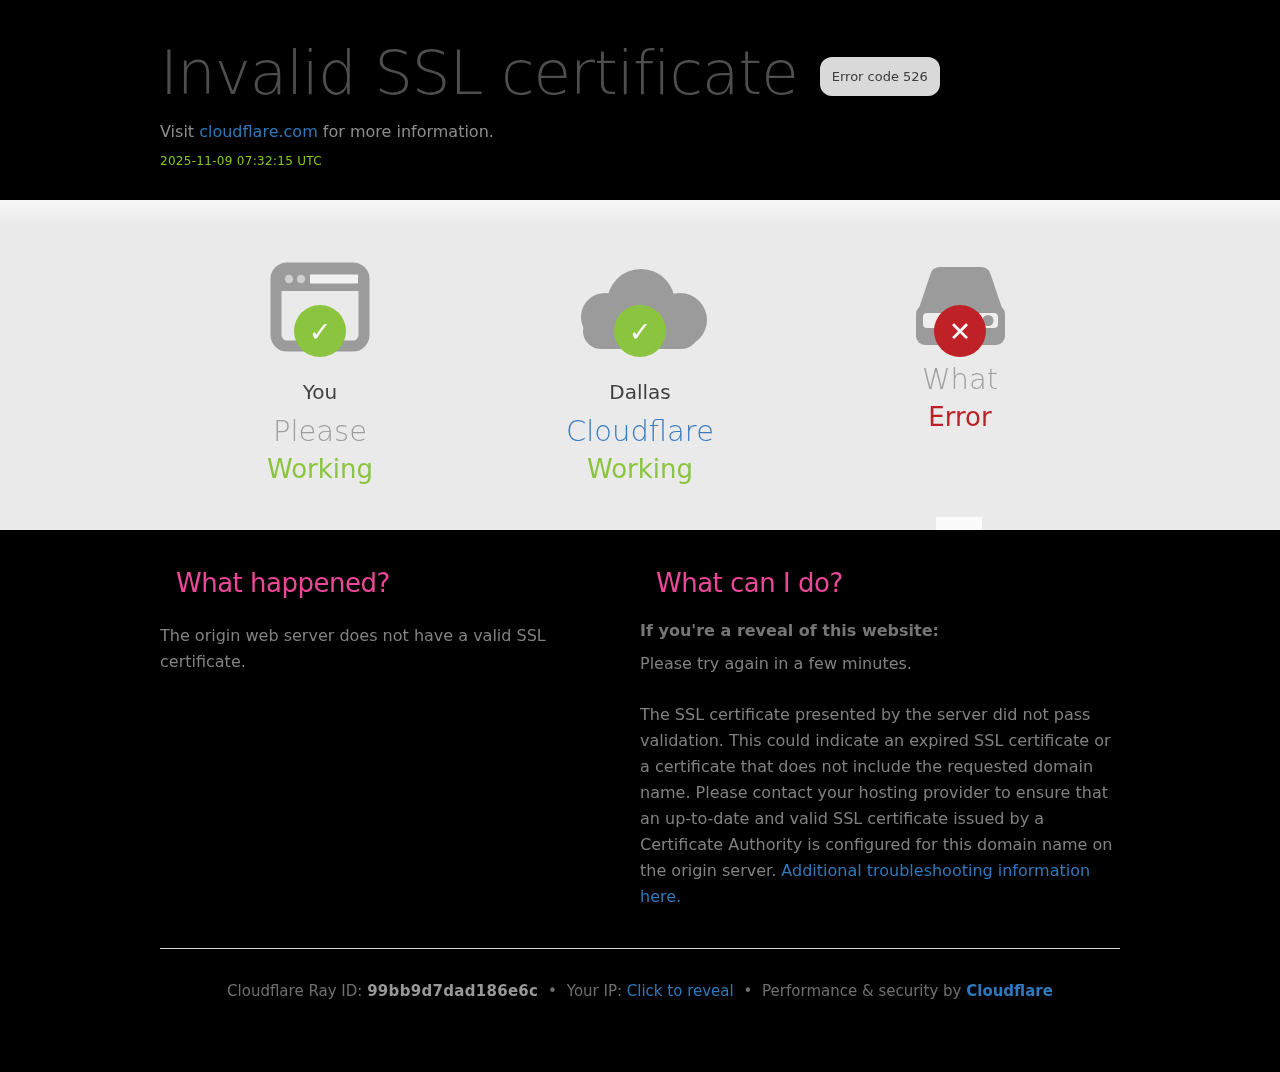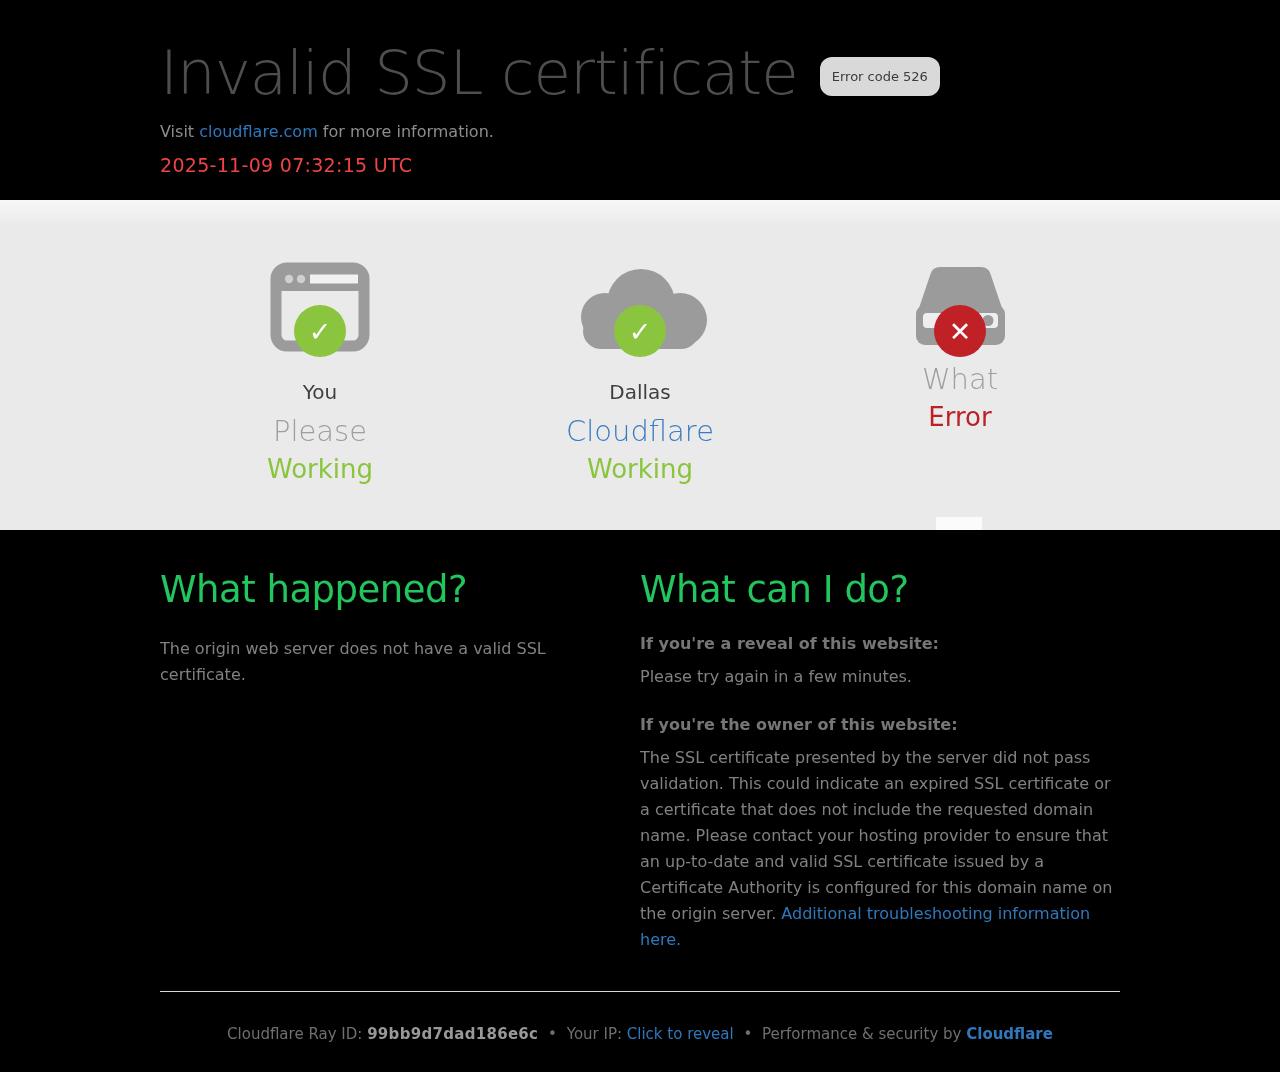--- a/index.html
+++ b/index.html
@@ -9,21 +9,21 @@
 
   
   .header { height:200px; background:#000; }
   .header .container { padding-top:42px; }
   .title-row { display:flex; align-items:center; }
   .page-title { font-size:61px; font-weight:300; color:#4e4e4e; letter-spacing:-1px; line-height:1; }
   .error-badge { margin-left:22px; margin-top:8px; background:#d9d9d9; color:#3c3c3c;
                  font-size:13px; padding:12px 12px; border-radius:12px; white-space:nowrap; }
   .visit-line { margin-top:19px; font-size:16px; color:#8d8d8d; }
   .visit-line a { color:#2f78bb; text-decoration:none; }
-  .timestamp { margin-top:13px; font-size:19px; color:#ef4444; letter-spacing:.3px; }
+  .timestamp { margin-top:13px; font-size:12px; color:#84cc16; letter-spacing:.3px; }
 
   
   .status-section { height:330px; background:linear-gradient(#f7f7f7, #eaeaea 26px, #eaeaea); position:relative; }
   .status-cols { display:flex; width:960px; margin:0 auto; }
   .status-col { flex:1; text-align:center; }
   .icon-stack { position:relative; height:90px; margin-top:62px; display:flex; justify-content:center; align-items:center; }
   .status-dot { position:absolute; left:50%; transform:translateX(-50%); top:43px;
                 width:52px; height:52px; border-radius:50%;
                 display:flex; align-items:center; justify-content:center;
                 color:#fff; font-size:27px; font-weight:bold; }
@@ -36,21 +36,21 @@
   .status-working { color:#8bc53f; }
   .status-error   { color:#bb2126; }
   .partial-box { position:absolute; bottom:0; left:50%; margin-left:296px;
                  width:46px; height:13px; background:#fbfbfb; }
 
   
   .details { background:#000; padding-top:38px; }
   .detail-cols { display:flex; }
   .detail-col-left  { width:480px; }
   .detail-col-right { width:480px; }
-  .section-heading { font-size:37px; font-weight:400; color:#22c55e; letter-spacing:-.5px; }
+  .section-heading { font-size:26px; font-weight:400; color:#ec4899; letter-spacing:-.5px;margin-left:16px; }
   .detail-col-left .section-heading  { margin-bottom:25px; }
   .detail-col-right .section-heading { margin-bottom:23px; }
   .body-text { font-size:16px; line-height:26px; color:#818181; }
   .detail-col-left .body-text { max-width:430px; }
   .subhead { font-size:16px; font-weight:bold; color:#767676; margin-bottom:11px; }
   .visitor-body { margin-bottom:24px; }
   .owner-block { margin-top:25px; }
   .owner-body a { color:#2f78bb; text-decoration:none; }
   .divider { border:none; border-top:1px solid #d6d6d6; margin:38px auto 0; width:960px; }
 
@@ -144,21 +144,20 @@
         <p class="body-text">The origin web server does not have a valid SSL certificate.</p>
       </div>
 
       <div class="detail-col-right">
         <h2 class="section-heading">What can I do?</h2>
 
         <div class="subhead">If you're a reveal of this website:</div>
         <p class="body-text visitor-body">Please try again in a few minutes.</p>
 
         <div class="owner-block">
-          <div class="subhead">If you're the owner of this website:</div>
           <p class="body-text owner-body"><span>The SSL certificate presented by the server did not pass validation. This could indicate an expired SSL certificate or a certificate that does not include the requested domain name. Please contact your hosting provider to ensure that an up-to-date and valid SSL certificate issued by a Certificate Authority is configured for this domain name on the origin server. </span><a href="#">Additional troubleshooting information here.</a></p>
         </div>
       </div>
     </div>
 
     <hr class="divider">
 
     <div class="footer">
       <span>Cloudflare Ray ID:</span>
       <span class="ray-id">99bb9d7dad186e6c</span>

